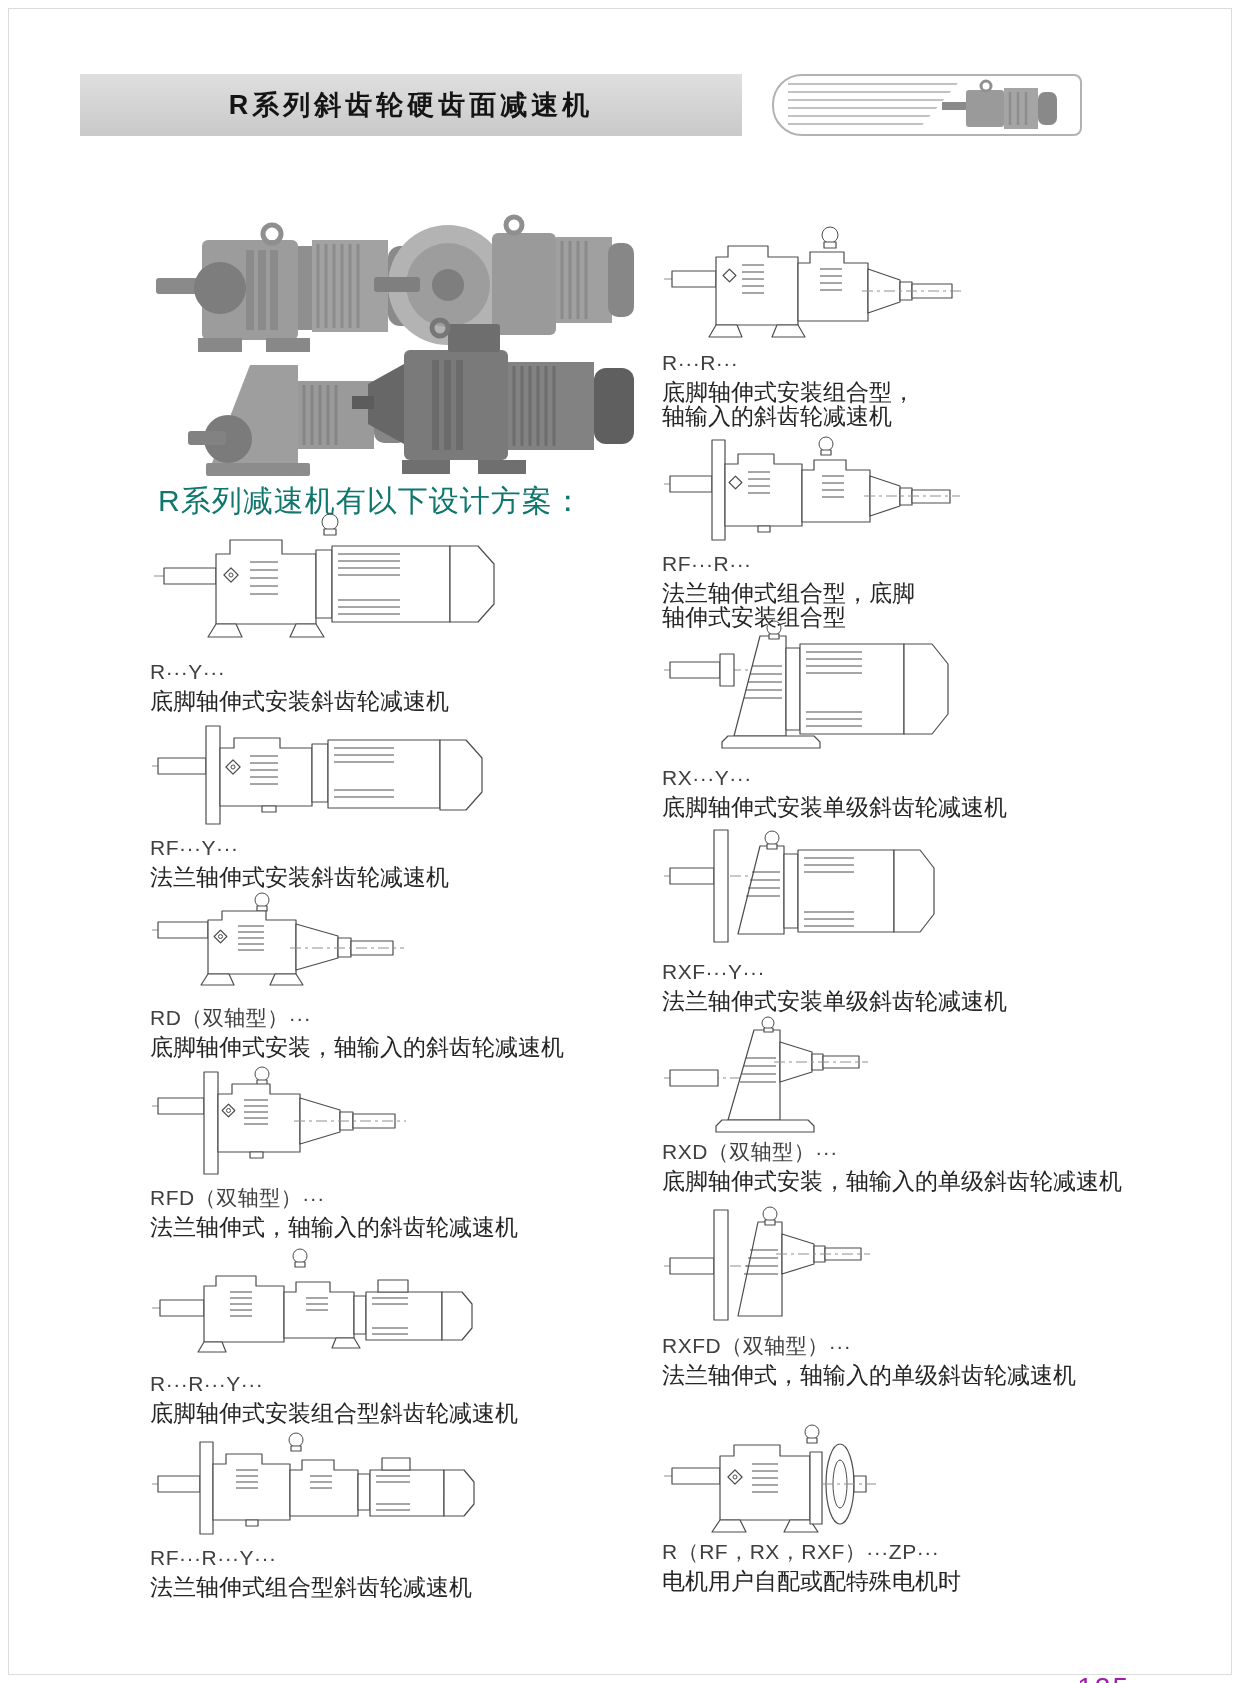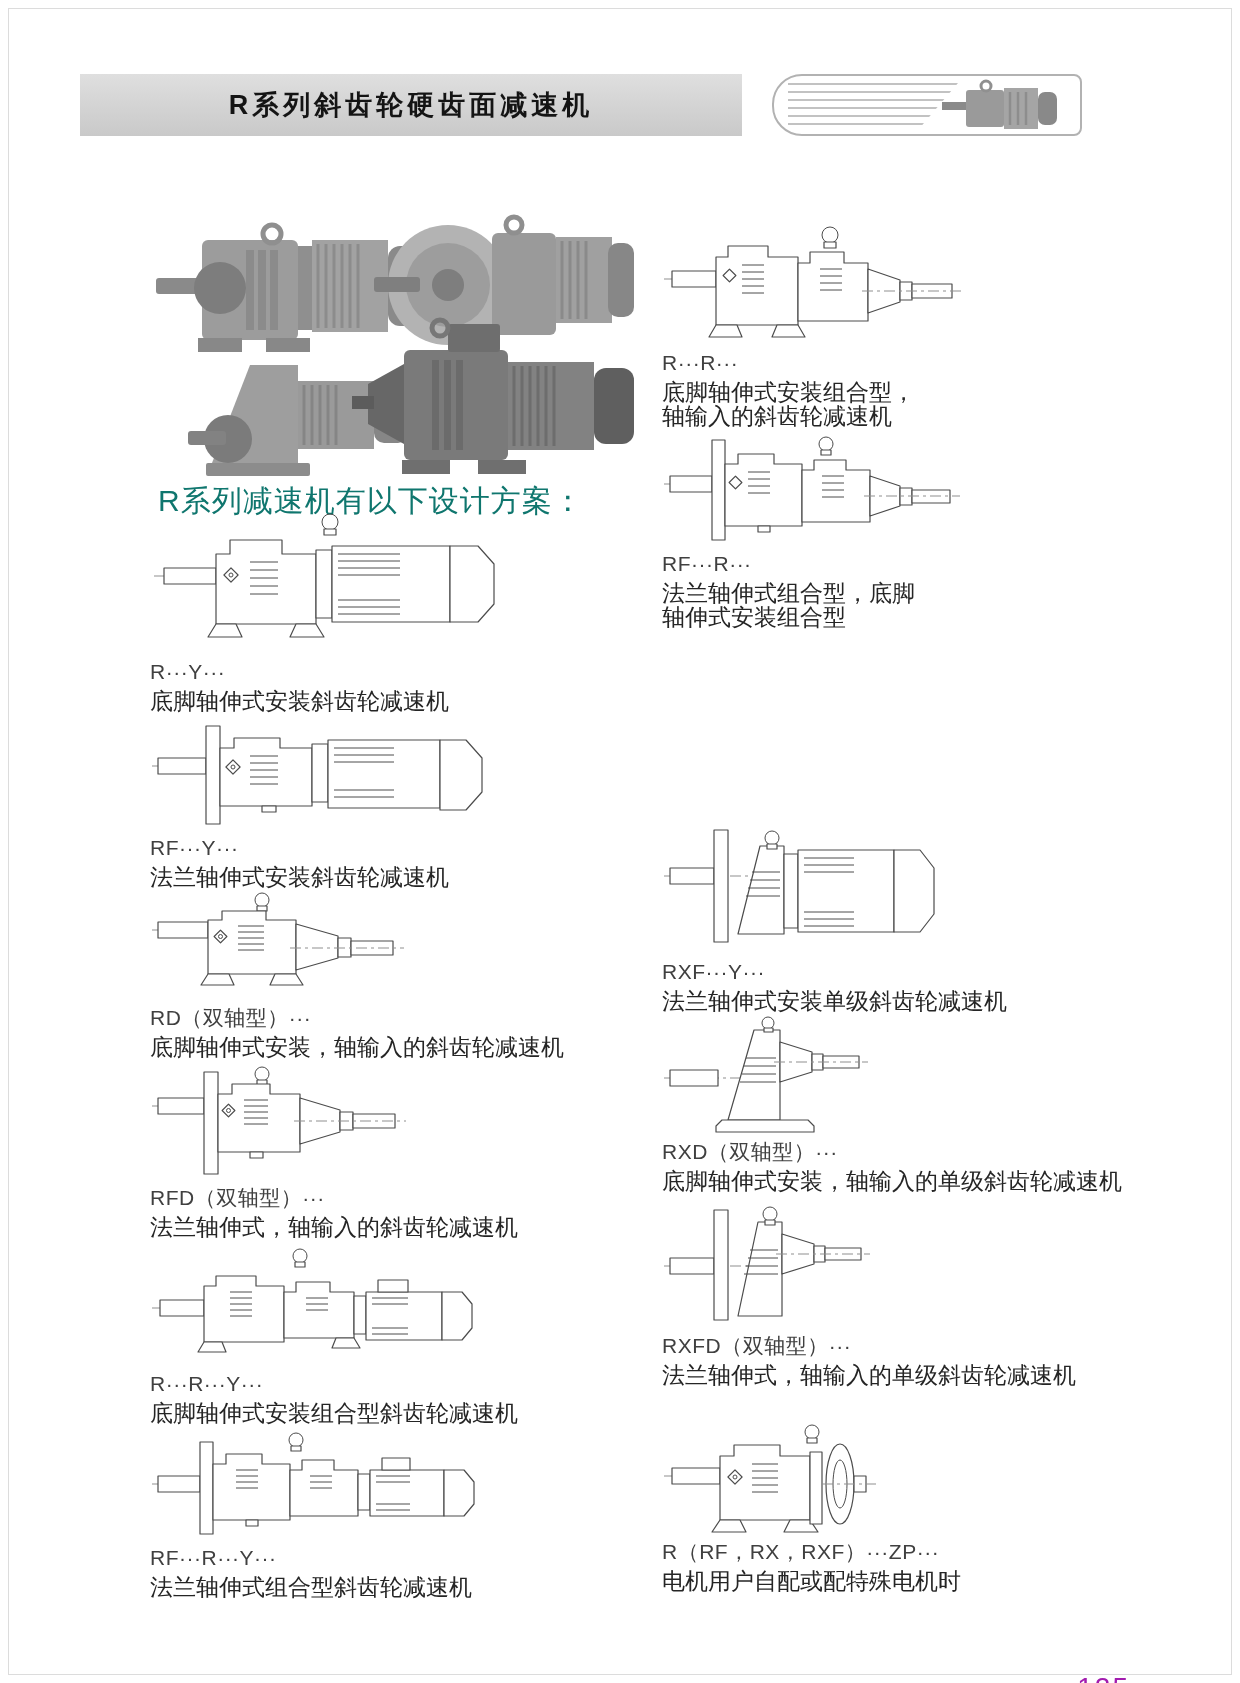--- a/index.html
+++ b/index.html
@@ -290,20 +290,40 @@
       <rect class="dr" x="238" y="56" width="12" height="17"></rect>
       <rect class="dr" x="250" y="58" width="38" height="13"></rect>
       <line class="cl" x1="202" y1="64" x2="298" y2="64"></line>
     </svg>
     <div class="cap">
       <div class="code">RF···R···</div>
       <div class="desc w3">法兰轴伸式组合型，底脚轴伸式安装组合型</div>
     </div>
   </div>
 
+  <div class="figblock" style="left:662px;top:612px;width:500px">
+    <svg class="line" width="490" height="150" viewBox="0 0 490 150">
+      <line class="cl" x1="2" y1="58" x2="134" y2="58"></line>
+      <rect class="dr" x="8" y="50" width="50" height="16"></rect>
+      <rect class="dr" x="58" y="42" width="14" height="32"></rect>
+      <path class="dr" d="M72,124 L98,24 H124 V124 Z"></path>
+      <path class="th" d="M90,54 H120 M88,62 H120 M86,70 H120 M84,78 H120 M82,86 H120"></path>
+      <circle class="th" cx="112" cy="16" r="7"></circle>
+        <rect class="dr" x="107" y="22" width="10" height="5"></rect>
+      <path class="dr" d="M66,124 H152 L158,130 V136 H60 V130 Z"></path>
+      <rect class="dr" x="124" y="36" width="14" height="82"></rect>
+      <rect class="dr" x="138" y="32" width="104" height="90"></rect>
+      <path class="th" d="M144,40 H200 M144,47 H200 M144,54 H200 M144,61 H200 M144,100 H200 M144,107 H200 M144,114 H200"></path>
+      <path class="dr" d="M242,32 H270 L286,52 V102 L270,122 H242 Z"></path>
+    </svg>
+    <div class="cap">
+      <div class="code">RX···Y···</div>
+      <div class="desc">底脚轴伸式安装单级斜齿轮减速机</div>
+    </div>
+  </div>
 
   <div class="figblock" style="left:662px;top:824px;width:500px">
     <svg class="line" width="490" height="132" viewBox="0 0 490 132">
       <line class="cl" x1="2" y1="52" x2="128" y2="52"></line>
       <rect class="dr" x="8" y="44" width="44" height="16"></rect>
       <rect class="dr" x="52" y="6" width="14" height="112"></rect>
       <path class="dr" d="M76,110 L98,22 H122 V110 Z"></path>
       <path class="th" d="M90,48 H118 M88,56 H118 M86,64 H118 M84,72 H118"></path>
       <circle class="th" cx="110" cy="14" r="7"></circle>
         <rect class="dr" x="105" y="20" width="10" height="5"></rect>

